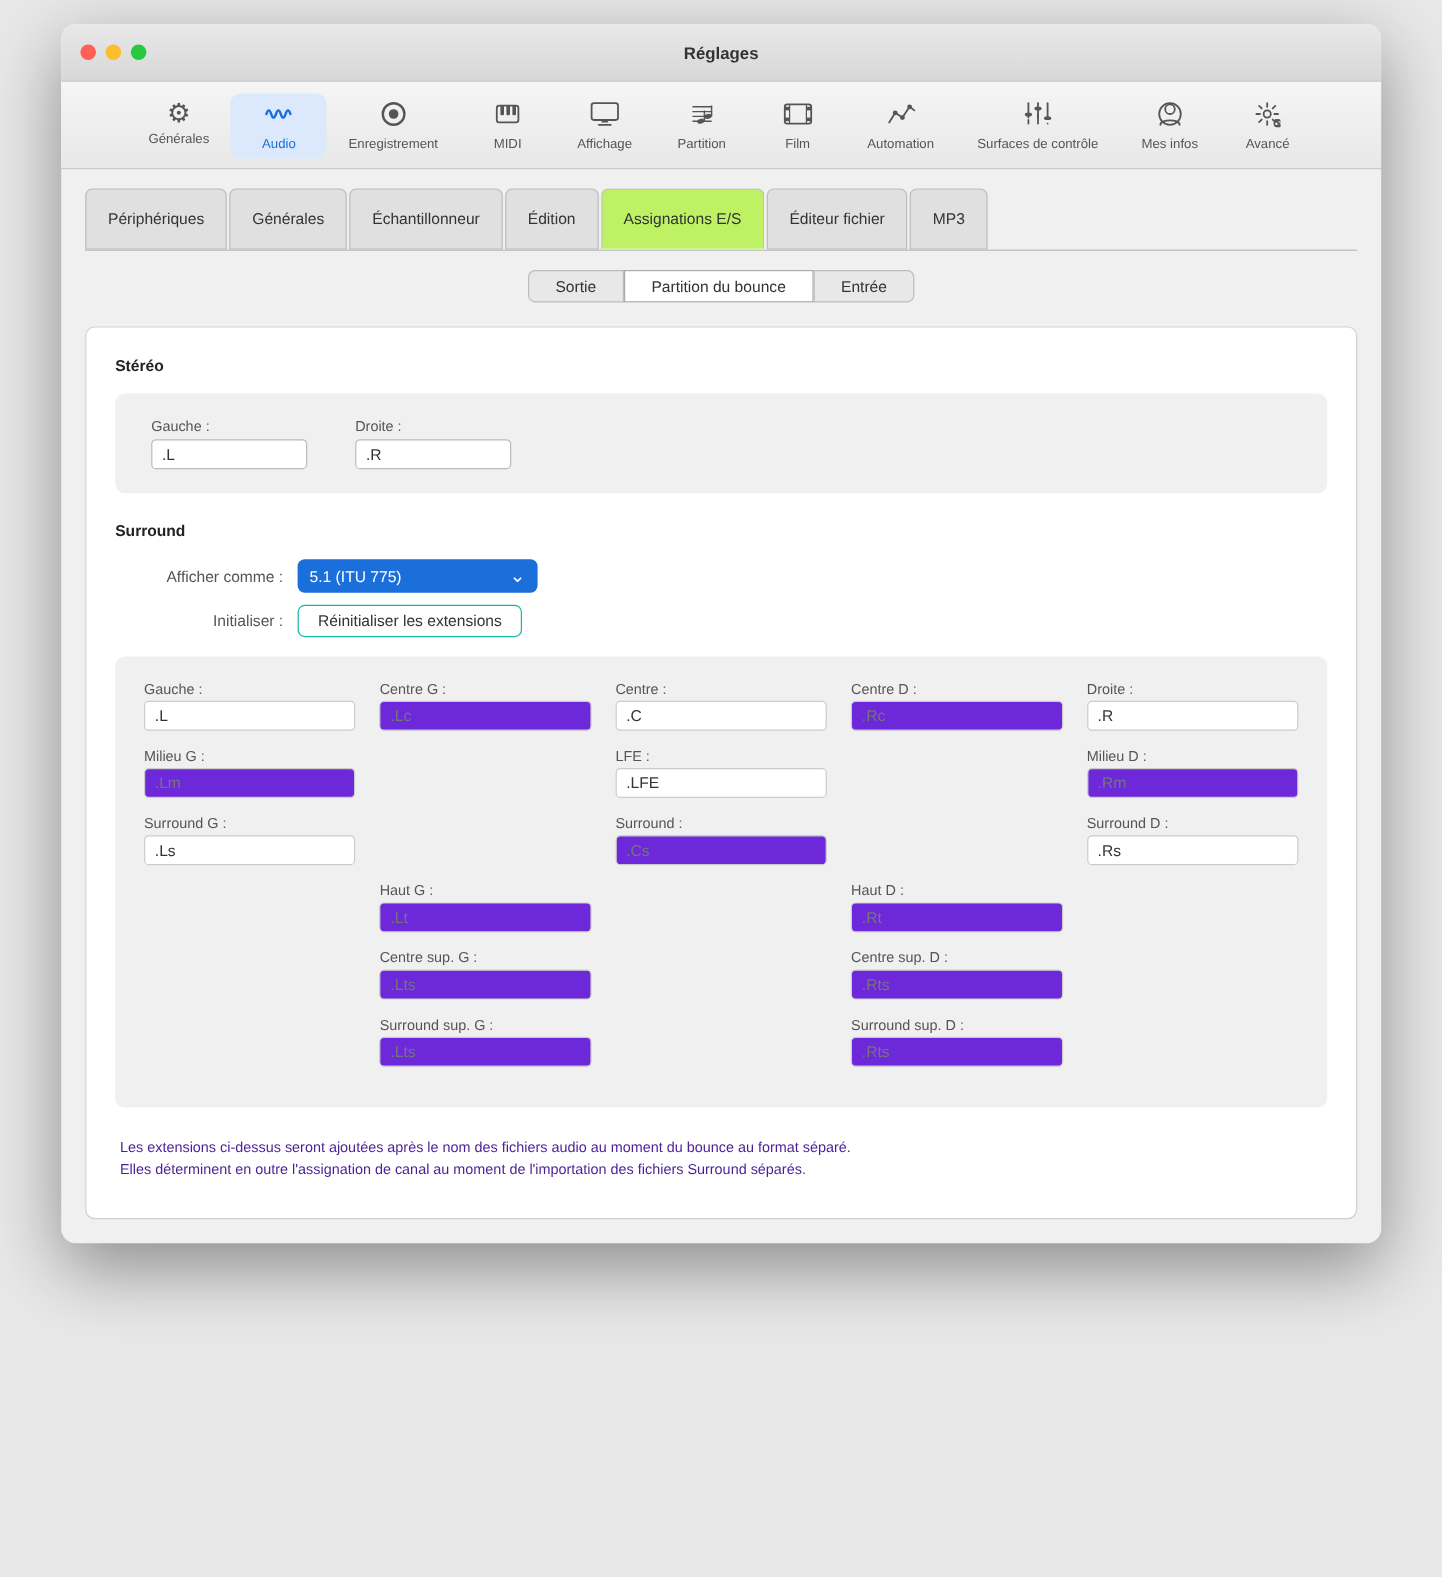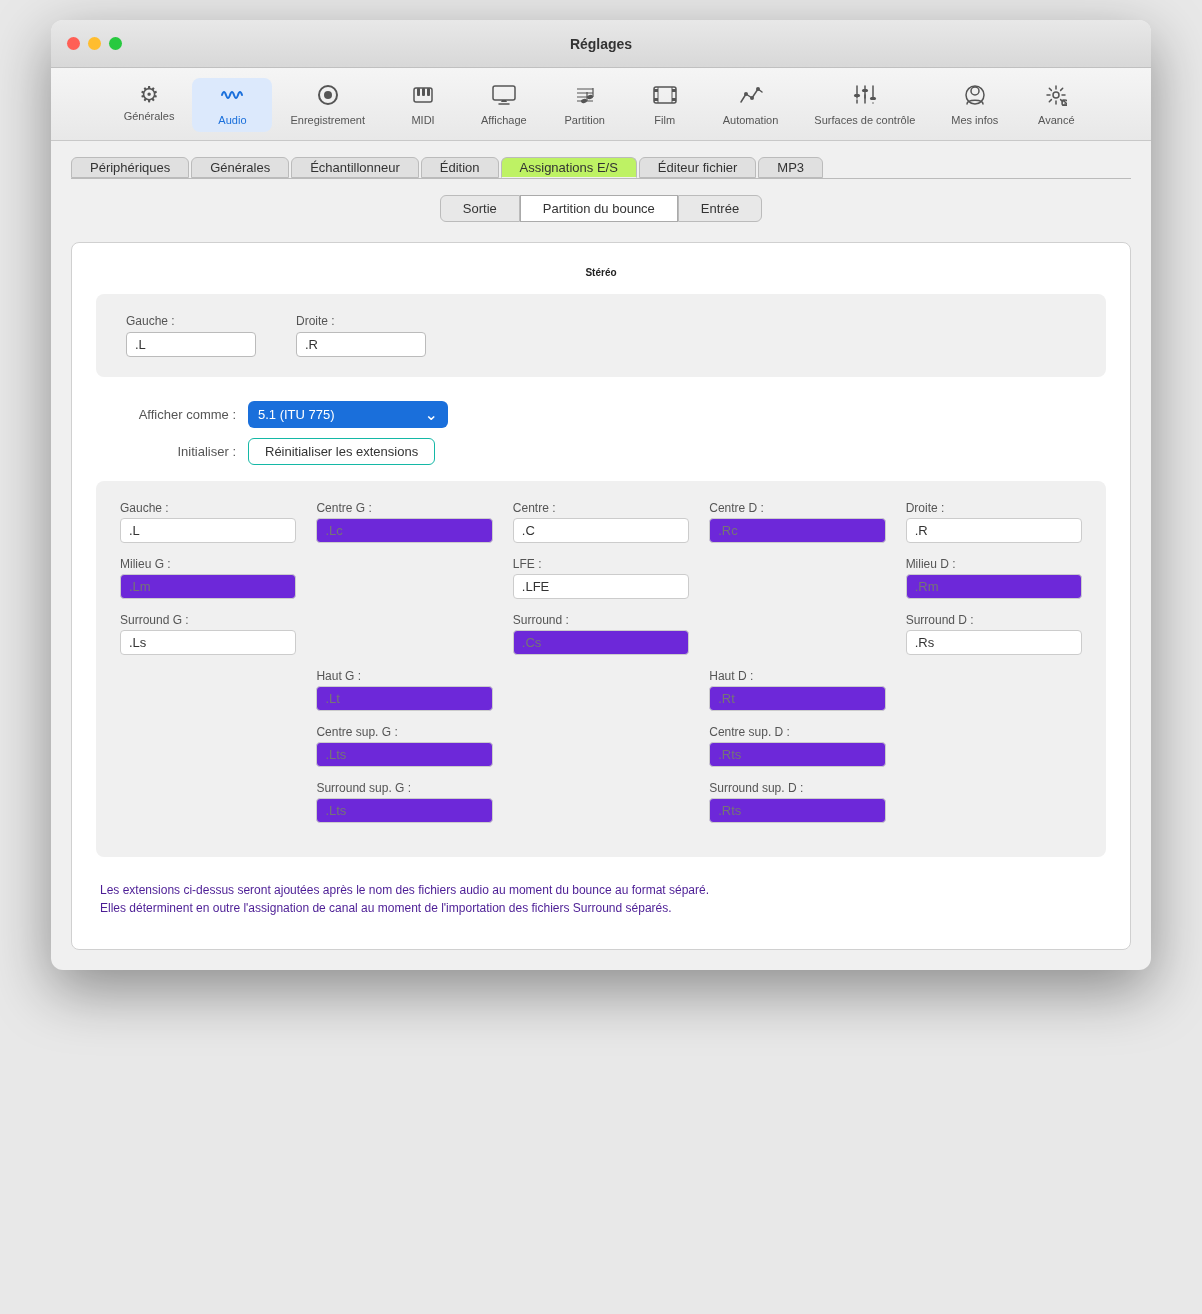--- a/index.html
+++ b/index.html
@@ -81,21 +81,21 @@
     .toolbar-label {
       font-size: 11px;
       color: #555;
       white-space: nowrap;
     }
     
     .content {
       padding: 16px 20px 20px;
     }
     .tab {
-      padding: 2px 18px;
+      padding: 17px 18px;
       font-size: 13px;
       color: #333;
       background: #e0e0e0;
       border: 1px solid #bbb;
       border-radius: 6px 6px 0 0;
       margin-right: 2px;
       cursor: pointer;
       border-bottom: 1px solid #bbb;
     }
     .tab.active {
@@ -127,25 +127,24 @@
       font-weight: 500;
     }
     
     .panel {
       background: white;
       border-radius: 8px;
       padding: 24px;
       border: 1px solid #d0d0d0;
     }
     .section-title {
-      font-size: 10px;
+      font-size: 13px;
       font-weight: 700;
       color: #222;
       margin-bottom: 16px;
-      text-align: center;
     }
     
     .stereo-fields {
       background: #f0f0f0;
       border-radius: 8px;
       padding: 20px 30px;
       margin-bottom: 24px;
       display: flex;
       gap: 40px;
       align-items: flex-start;
@@ -446,20 +445,21 @@
         <div class="field-group">
           <span class="field-label">Gauche :</span>
           <input class="field-input" type="text" value=".L" style="">
         </div>
         <div class="field-group">
           <span class="field-label">Droite :</span>
           <input class="field-input" type="text" value=".R" style="">
         </div>
       </div>
 
+      <div class="section-title">Surround</div>
       <div class="surround-settings">
         <div class="setting-row">
           <span class="setting-label">Afficher comme :</span>
           <div class="select-blue">
             <span>5.1 (ITU 775)</span>
             <span class="select-blue-chevron">⌄</span>
           </div>
         </div>
         <div class="setting-row">
           <span class="setting-label">Initialiser :</span>

